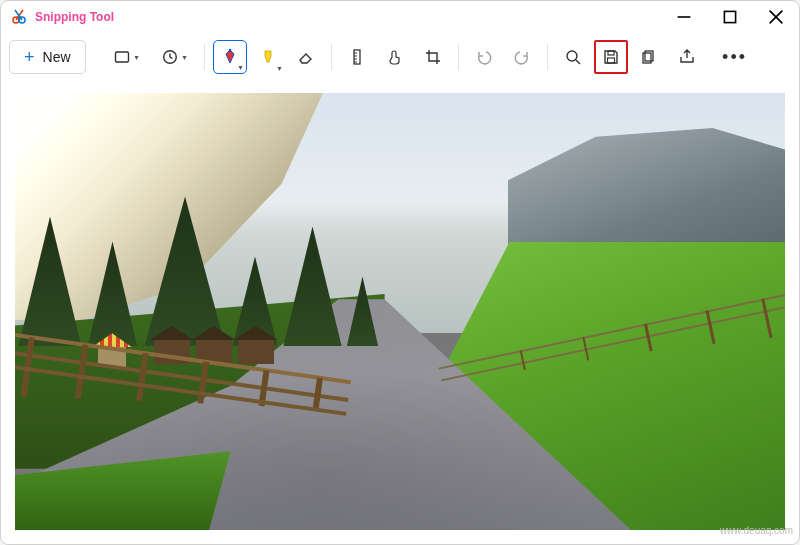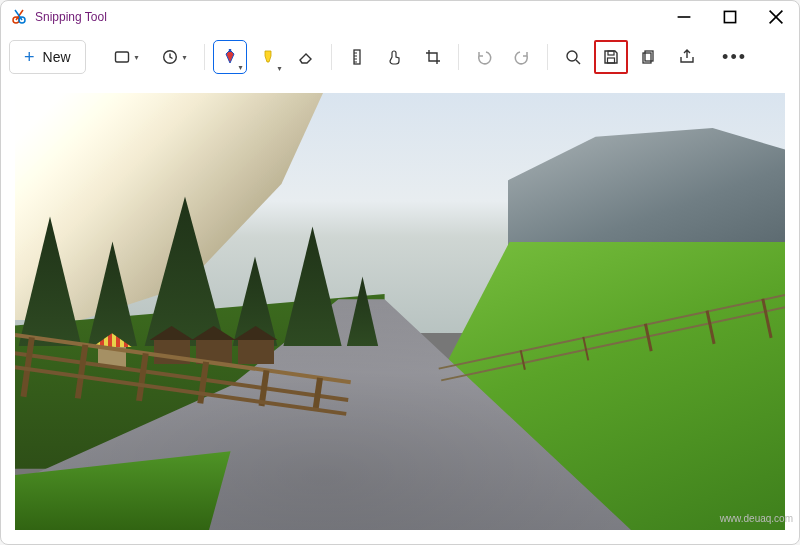--- a/index.html
+++ b/index.html
@@ -20,21 +20,22 @@
     display: flex;
     flex-direction: column;
     position: relative;
   }
   .titlebar {
     height: 32px;
     display: flex;
     align-items: center;
     padding: 0 0 0 10px;
     font-size: 12px;
-    color: #701a75;
+    color: #ec4899;
+    font-weight: bold;
   }
   .titlebar .app-icon { width:16px; height:16px; margin-right:8px; display:flex; align-items:center; justify-content:center; }
   .titlebar .title { flex: 0 0 auto; }
   .titlebar .spacer { flex: 1; }
   .win-controls { display:flex; height:100%; }
   .win-btn { width:46px; height:32px; display:flex; align-items:center; justify-content:center; color:#000; }
 
   .toolbar {
     height: 48px;
     display:flex;
@@ -174,21 +175,21 @@
   }
   .hut{background:#5d4428;width:36px;height:26px;position:relative;}
   .hut::before{content:"";position:absolute;left:-4px;right:-4px;top:-12px;height:14px;background:#3b2c19;clip-path:polygon(50% 0,100% 100%,0 100%);}
   .carousel{
     position:absolute;left:10%;top:55%;width:40px;height:34px;
   }
   .carousel .top{position:absolute;left:0;right:0;top:0;height:14px;background:repeating-linear-gradient(90deg,#d8432a 0 4px,#e8d24a 4px 8px);clip-path:polygon(50% 0,100% 100%,0 100%);}
   .carousel .body{position:absolute;left:6px;right:6px;top:14px;bottom:0;background:#a59064;}
 
   .watermark {
-    position:absolute; right:6px; bottom:20px;
+    position:absolute; right:6px; bottom:8px;
     font-size:10px; color:#bbb; font-family:Arial,sans-serif;
   }
 
   svg { width:16px; height:16px; }
   .tool-btn svg { width:18px; height:18px; }
 </style>
 </head>
 <body>
 
 <div class="window">

